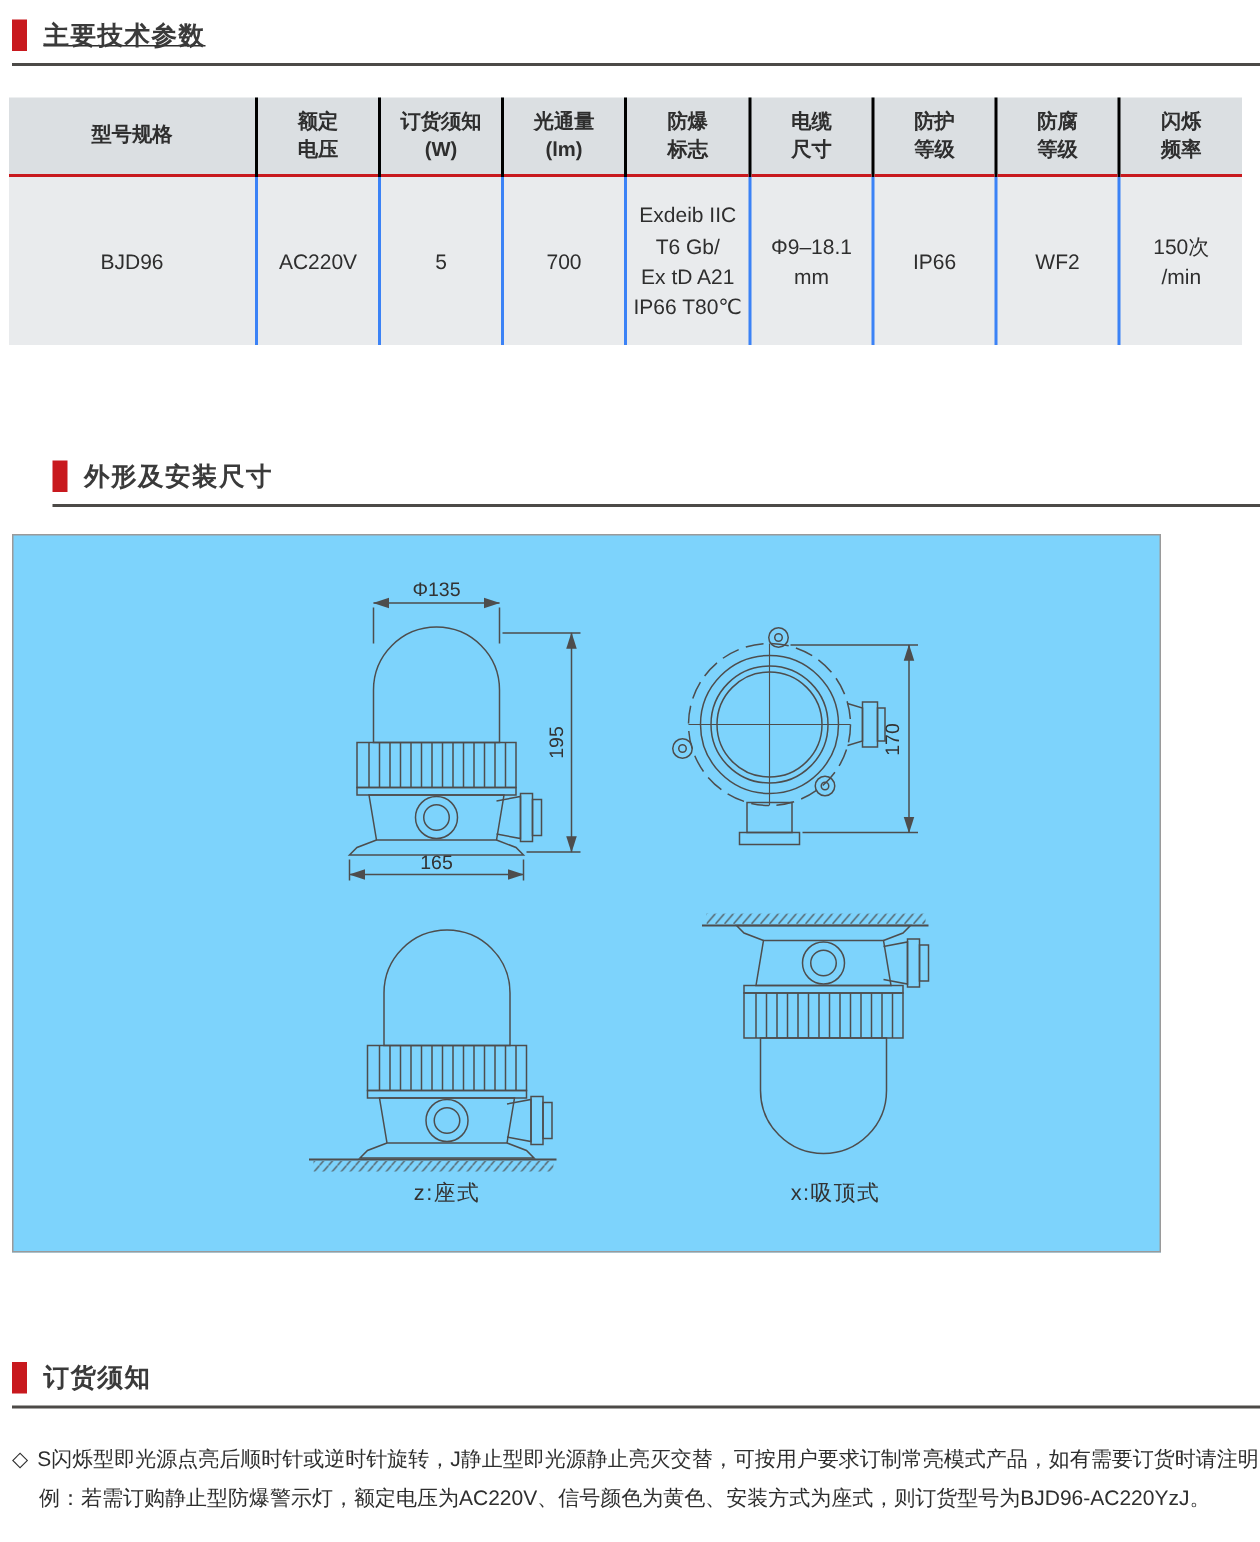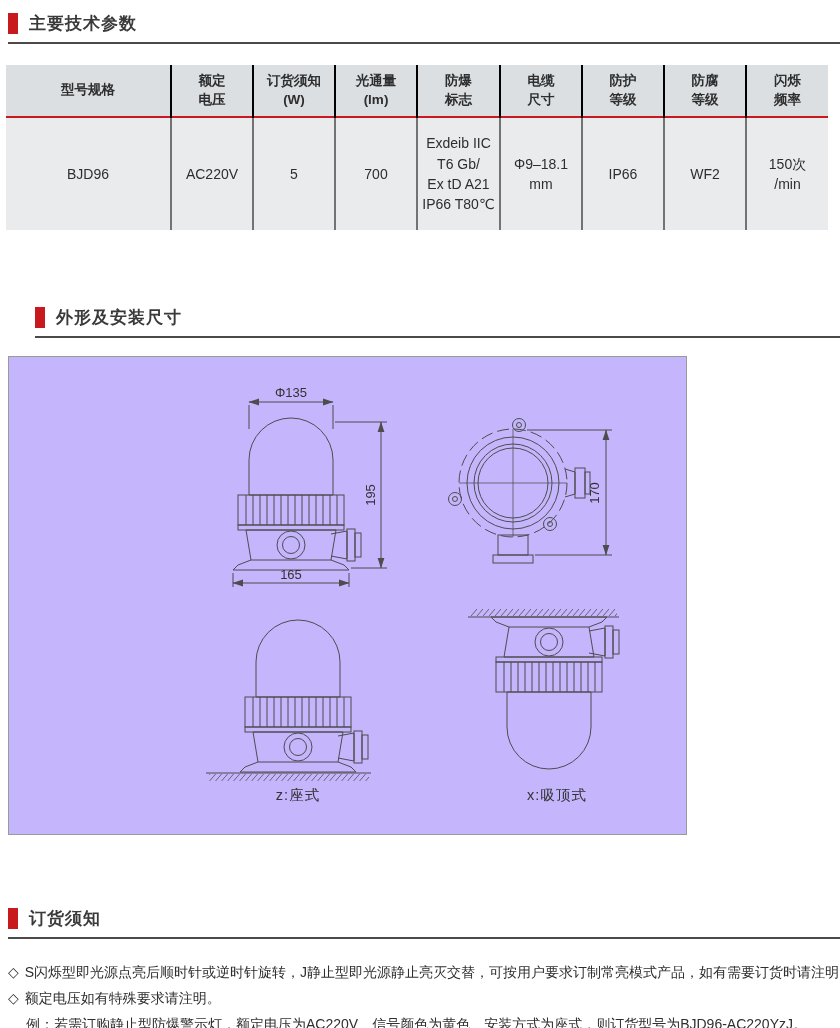--- a/index.html
+++ b/index.html
@@ -7,43 +7,43 @@
     width:840px;height:1028px;overflow:hidden;background:#ffffff;
     font-family:"Liberation Sans","DejaVu Sans",sans-serif;color:#2e2e2e;
     -webkit-font-smoothing:antialiased;
   }
   .section-header{
     margin-left:8px;display:flex;align-items:center;gap:11px;
     border-bottom:2px solid #4c4a47;padding-bottom:7px;
   }
   .red-bar{width:10px;height:21px;background:#c8191e;flex:0 0 auto;}
   .section-title{font-size:17px;font-weight:bold;color:#3a3a3a;letter-spacing:1px;}
-  .sec1{margin-top:12px;}
+  .sec1{margin-top:12px;text-decoration:underline;}
   .sec2{margin-top:76px;margin-left:35px;}
   .sec3{margin-top:72px;}
 
   table.params{
     margin:21px 0 0 6px;width:822px;border-collapse:collapse;table-layout:fixed;
   }
   table.params th{
     background:#dbdfe2;height:51px;font-size:13.5px;font-weight:bold;color:#2e2e2e;
     text-align:center;vertical-align:middle;white-space:pre-line;line-height:1.35;
     border-left:2px solid #000000;padding:0 2px;
   }
   table.params th:first-child{border-left:none;}
   table.params thead tr{border-bottom:2px solid #c8191e;}
   table.params td{
     background:#e9ebed;height:112px;font-size:14px;color:#2e2e2e;
     text-align:center;vertical-align:middle;white-space:pre-line;line-height:1.45;
-    border-left:2px solid #737373;padding:0 2px;
+    border-left:2px solid #3b82f6;padding:0 2px;
   }
   table.params td:first-child{border-left:none;}
 
   .drawing-box{
-    margin:18px 0 0 8px;width:679px;height:479px;border:1px solid #9a9a9a;background:#c4b5fd;
+    margin:18px 0 0 8px;width:766px;height:479px;border:1px solid #9a9a9a;background:#7dd3fc;
     box-sizing:border-box;
   }
   .drawing-box svg{display:block;}
 
   .notes{margin:20px 0 0 8px;font-size:14px;line-height:26px;}
   .note-line{white-space:nowrap;}
   .note-example{white-space:nowrap;padding-left:18px;}
   .bullet{margin-right:6px;}
 
   svg text{font-family:"Liberation Sans","DejaVu Sans",sans-serif;}
@@ -227,17 +227,14 @@
 
 <div class="section-header sec3">
   <div class="red-bar"></div>
   <div class="section-title">订货须知</div>
 </div>
 
 <div class="notes">
   <div class="note-line">
     <span class="bullet">◇</span><span>S闪烁型即光源点亮后顺时针或逆时针旋转，J静止型即光源静止亮灭交替，可按用户要求订制常亮模式产品，如有需要订货时请注明。</span>
   </div>
-  <div class="note-line">
-    <span class="bullet">◇</span><span>额定电压如有特殊要求请注明。</span>
-  </div>
   <div class="note-example">例：若需订购静止型防爆警示灯，额定电压为AC220V、信号颜色为黄色、安装方式为座式，则订货型号为BJD96-AC220YzJ。</div>
 </div>
 
 </body></html>

